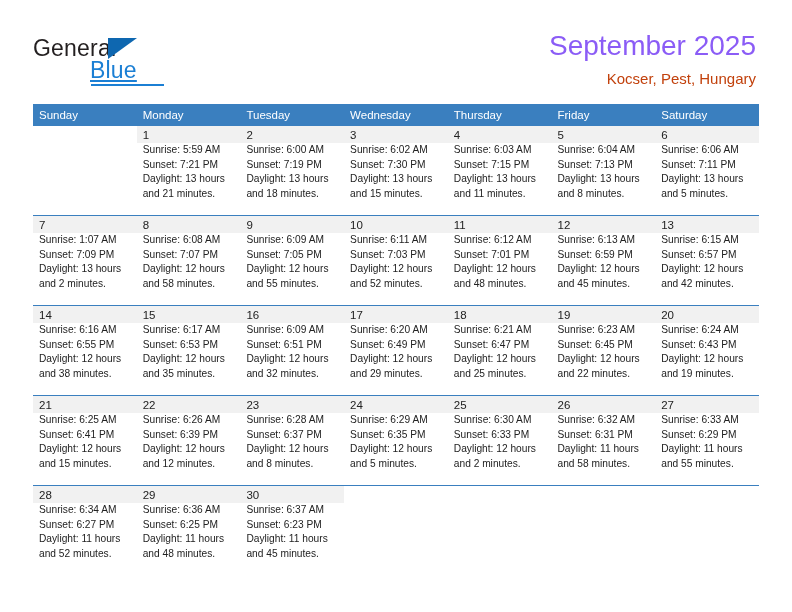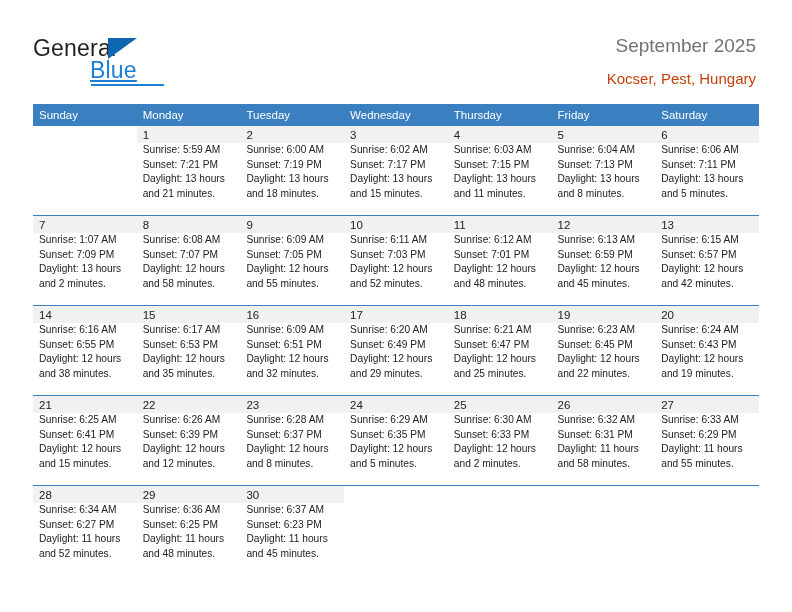--- a/index.html
+++ b/index.html
@@ -73,22 +73,22 @@
     background: #1b7fd4;
   }
 
   .title-block {
     position: absolute;
     right: 36px;
     top: 30px;
     text-align: right;
   }
   .cal-title {
-    font-size: 19px;
-    color: #737373;
+    font-size: 28px;
+    color: #8b5cf6;
     line-height: 32px;
     white-space: nowrap;
   }
   .cal-subtitle {
     margin-top: 8px;
     font-size: 15px;
     color: #c2410c;
     line-height: 18px;
     white-space: nowrap;
   }
@@ -213,21 +213,21 @@
                 <div>Daylight: 13 hours</div>
                 <div>and 18 minutes.</div>
               </div>
             </div>
           </td>
           <td>
             <div class="day-cell">
               <div class="day-num">3</div>
               <div class="day-info">
                 <div>Sunrise: 6:02 AM</div>
-                <div>Sunset: 7:17 PM</div>
+                <div>Sunset: 7:30 PM</div>
                 <div>Daylight: 13 hours</div>
                 <div>and 15 minutes.</div>
               </div>
             </div>
           </td>
           <td>
             <div class="day-cell">
               <div class="day-num">4</div>
               <div class="day-info">
                 <div>Sunrise: 6:03 AM</div>

